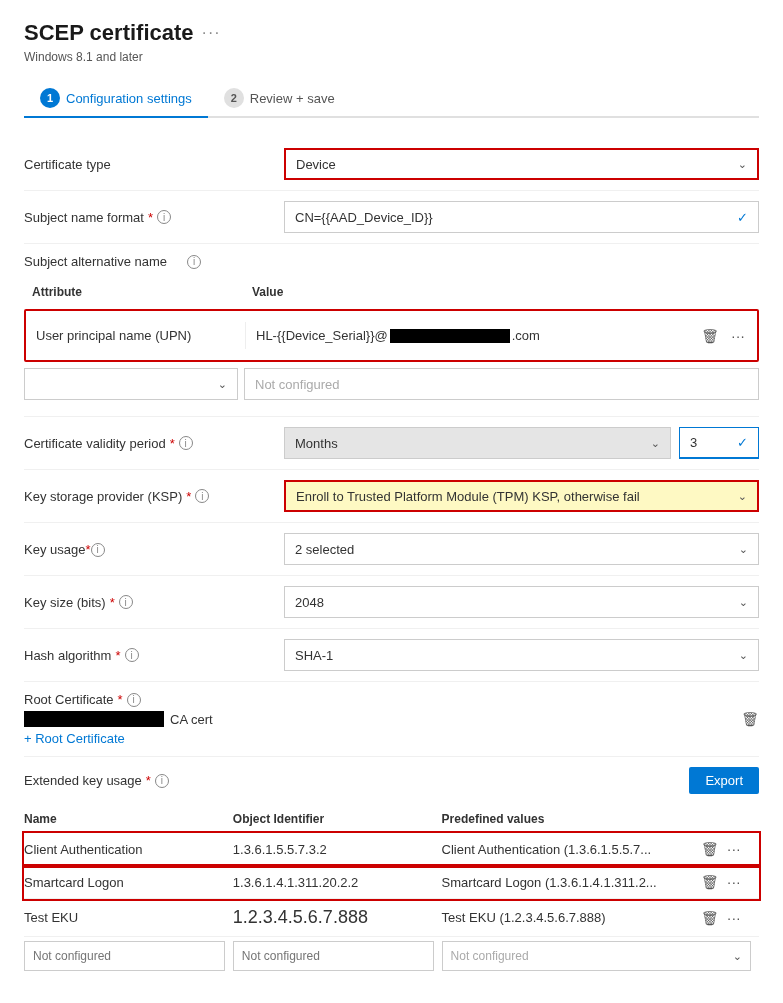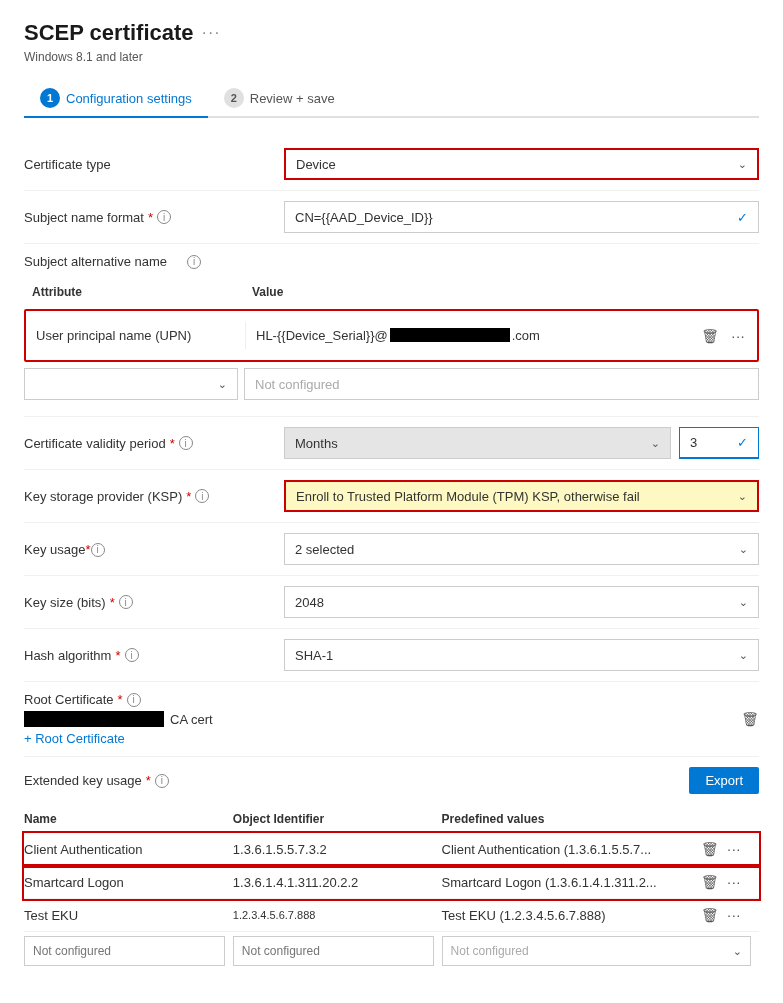--- a/index.html
+++ b/index.html
@@ -50,21 +50,21 @@
     <span style="font-size: 13px; color: #333;">Subject alternative name</span>
     <span style="width: 14px; height: 14px; border-radius: 50%; border: 1px solid #888; display: inline-flex; align-items: center; justify-content: center; font-size: 10px; color: #888; cursor: pointer;">i</span>
   </div>
   <div style="display: flex; margin-bottom: 6px; padding-left: 0;">
     <div style="width: 220px; font-size: 12px; font-weight: 600; color: #333; padding: 4px 8px;">Attribute</div>
     <div style="flex: 1; font-size: 12px; font-weight: 600; color: #333; padding: 4px 8px;">Value</div>
   </div>
 
   <div style="display: flex; align-items: center; border: 2px solid #c00; border-radius: 2px; margin-bottom: 6px;">
     <div style="width: 220px; padding: 6px 10px; font-size: 13px; border-right: 1px solid #eee;">User principal name (UPN)</div>
-    <div style="flex: 1; padding: 17px 10px; font-size: 13px; display: flex; align-items: flex-start; gap: 0;">
+    <div style="flex: 1; padding: 17px 10px; font-size: 13px; display: flex; align-items: flex-end; gap: 0;">
       <span>HL-{{Device_Serial}}@</span>
       <span style="background: #000; width: 120px; height: 14px; display: inline-block; margin: 0 2px;"></span>
       <span>.com</span>
     </div>
     <div style="display: flex; align-items: center; gap: 4px; padding: 0 8px;">
       <button style="background: none; border: none; cursor: pointer; padding: 2px 4px; font-size: 14px; color: #555;">🗑</button>
       <button style="background: none; border: none; cursor: pointer; padding: 2px 4px; font-size: 14px; color: #555;">···</button>
     </div>
   </div>
 
@@ -201,21 +201,21 @@
         <td style="padding: 8px 8px 8px 0; border-bottom: 1px solid #f0f0f0;">
           <div style="display: flex; align-items: center; gap: 4px;">
             <button style="background: none; border: none; cursor: pointer; font-size: 14px; color: #555; padding: 0 2px;">🗑</button>
             <button style="background: none; border: none; cursor: pointer; font-size: 14px; color: #555; padding: 0 2px;">···</button>
           </div>
         </td>
       </tr>
 
       <tr>
         <td style="padding: 8px 8px 8px 0; font-size: 13px; border-bottom: 1px solid #f0f0f0;">Test EKU</td>
-        <td style="padding: 8px 8px 8px 0; font-size: 11px; border-bottom: 1px solid #f0f0f0;">1.2.3.4.5.6.7.888</td>
+        <td style="padding: 8px 8px 8px 0; font-size: 18px; border-bottom: 1px solid #f0f0f0;">1.2.3.4.5.6.7.888</td>
         <td style="padding: 8px 8px 8px 0; font-size: 13px; border-bottom: 1px solid #f0f0f0;">Test EKU (1.2.3.4.5.6.7.888)</td>
         <td style="padding: 8px 8px 8px 0; border-bottom: 1px solid #f0f0f0;">
           <div style="display: flex; align-items: center; gap: 4px;">
             <button style="background: none; border: none; cursor: pointer; font-size: 14px; color: #555; padding: 0 2px;">🗑</button>
             <button style="background: none; border: none; cursor: pointer; font-size: 14px; color: #555; padding: 0 2px;">···</button>
           </div>
         </td>
       </tr>
 
       <tr>

